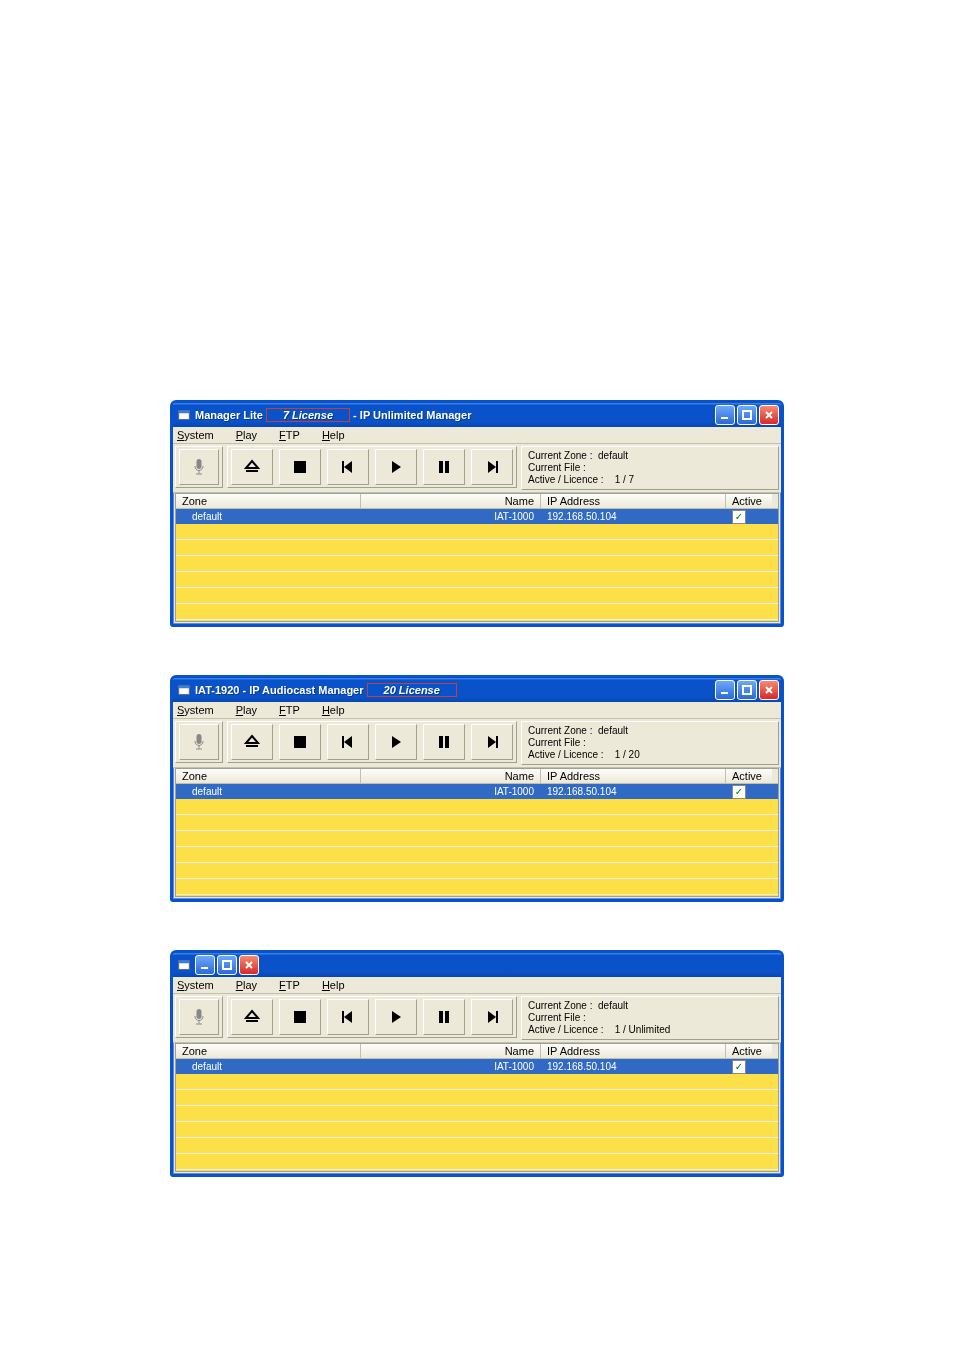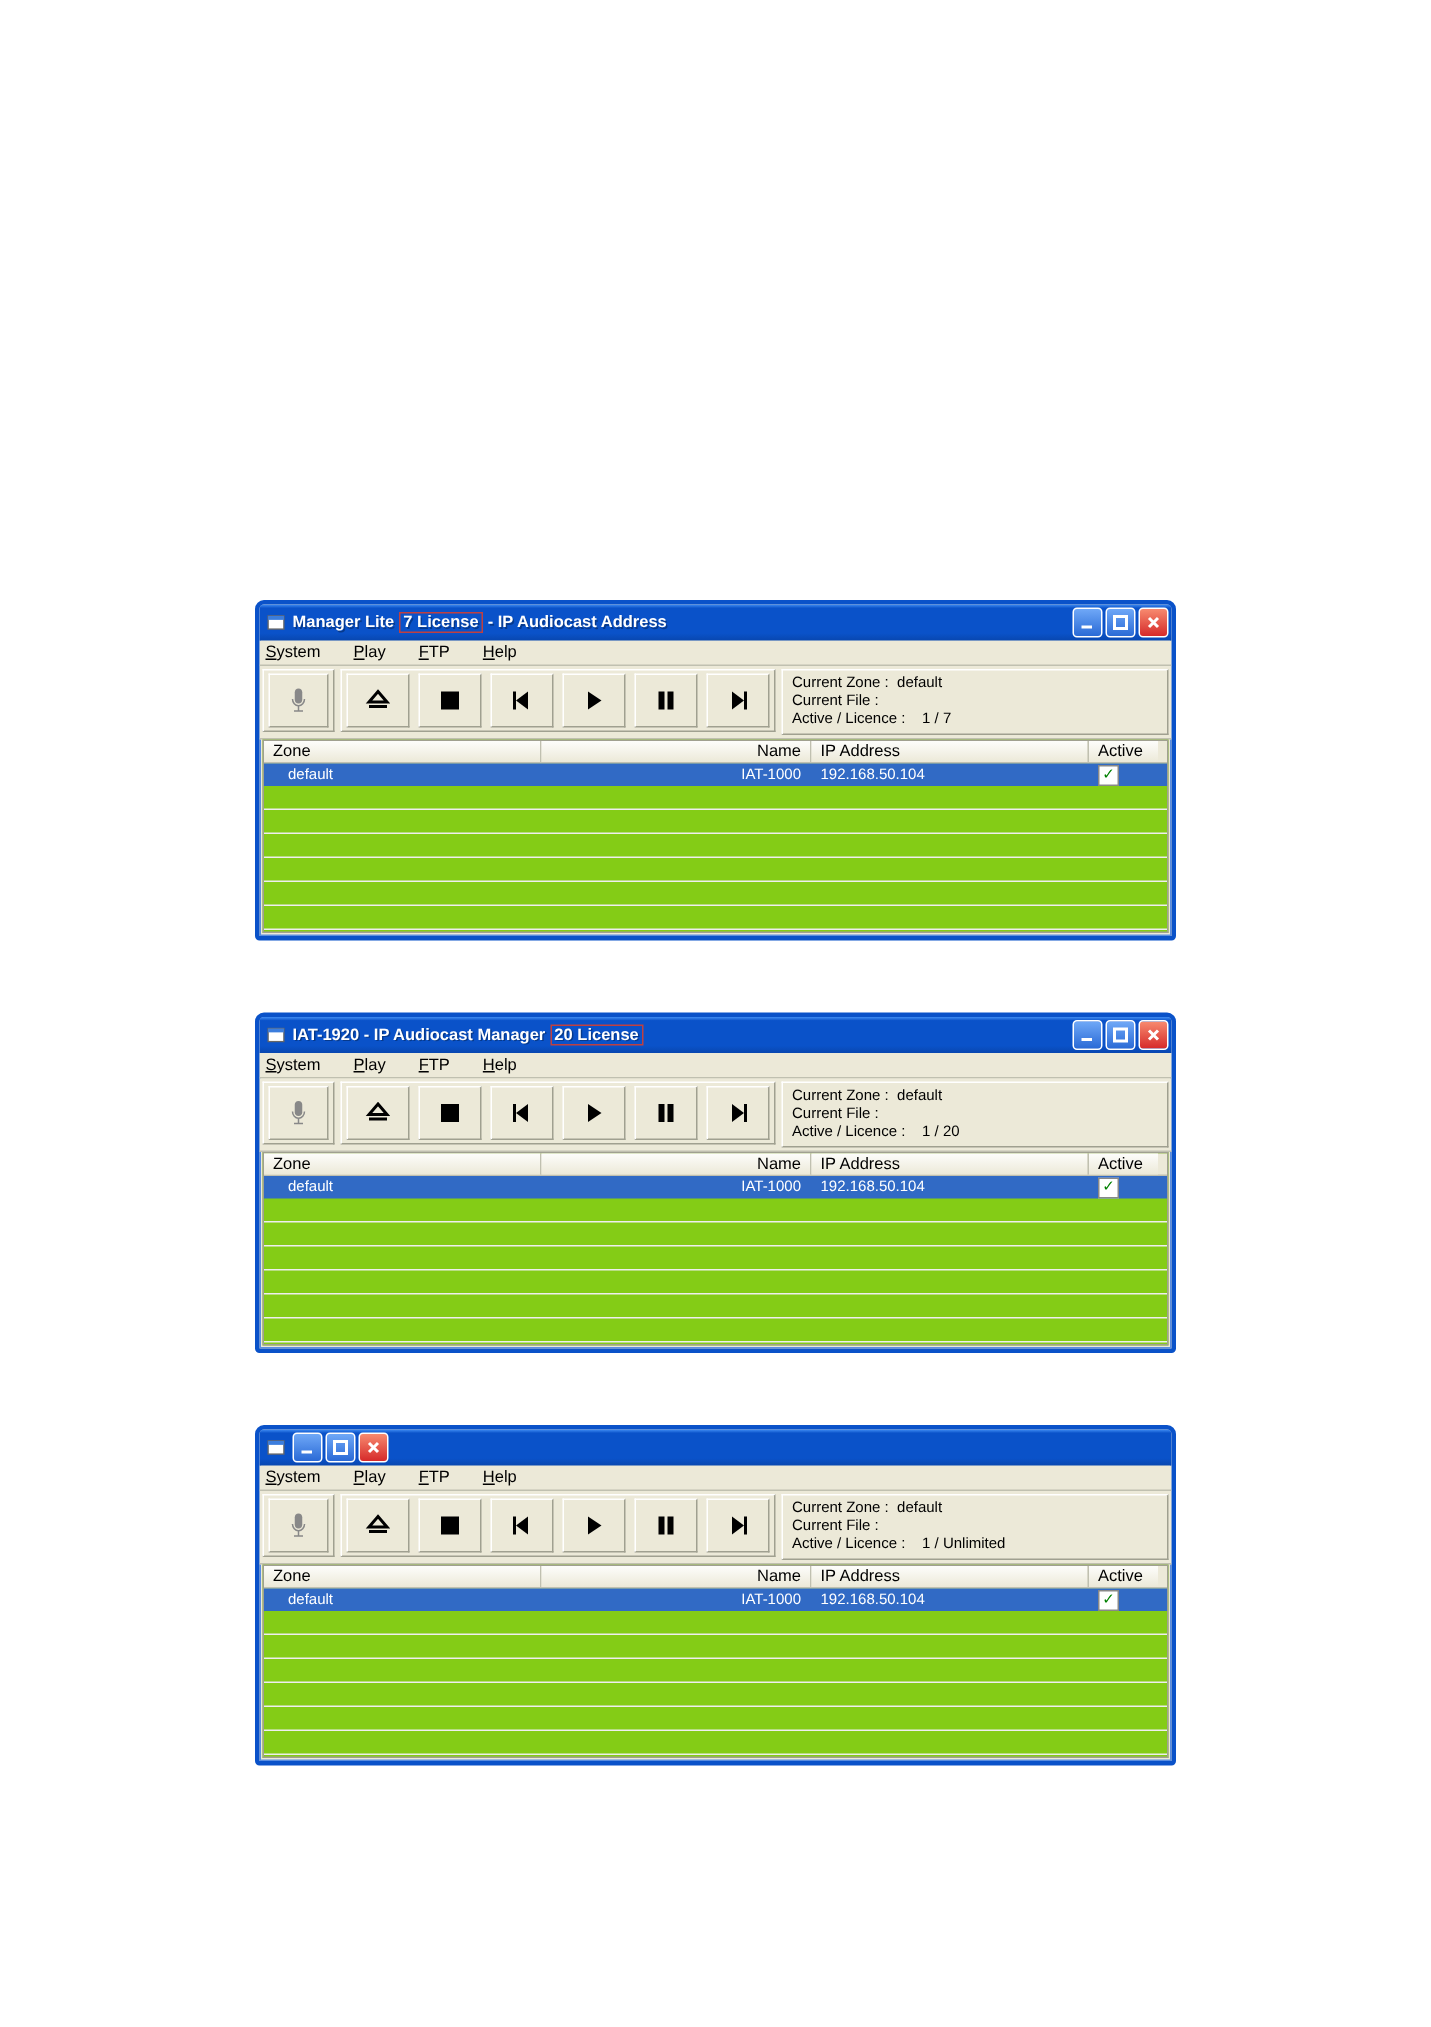--- a/index.html
+++ b/index.html
@@ -41,21 +41,22 @@
   .titlebar .app-icon svg { width:14px; height:14px; display:block; }
   .title-text {
     flex: 1;
     white-space: nowrap;
     font-size: 11px;
     text-shadow: 1px 1px 0 rgba(0,0,0,0.3);
   }
   .title-text .pre, .title-text .post { }
   .title-text .boxed {
     border: 1px solid #c04040;
-    padding: 0 2px;
+    padding: 0 16px;
+    font-style: italic;
   }
   .winbtns {
     display: flex;
     gap: 2px;
   }
   .winbtn {
     width: 20px;
     height: 20px;
     border-radius: 3px;
     border: 1px solid #fff;
@@ -123,21 +124,21 @@
     border-top: 1px solid #fff;
     border-right: 1px solid #a0a090;
     border-bottom: 1px solid #a0a090;
     margin: 2px;
     padding: 3px 6px;
     font-size: 10px;
     line-height: 12px;
     color: #000;
   }
   .table-wrap {
-    background: #84cc16;
+    background: #fde047;
     margin: 0 2px 2px 2px;
     border: 1px solid #a0a090;
   }
   .thead {
     display: flex;
     background: #ece9d8;
     border-bottom: 1px solid #c0c0b0;
     font-size: 11px;
   }
   .th {
@@ -199,21 +200,21 @@
 
   <div class="window">
     <div class="titlebar">
       <span class="app-icon">
         <svg viewBox="0 0 16 16">
             <rect x="2" y="3" width="12" height="10" fill="#fff" stroke="#666"></rect>
             <rect x="2" y="3" width="12" height="3" fill="#3b7ddd"></rect>
           </svg>
       </span>
       <span class="title-text">
-        <span class="pre">Manager Lite </span><span class="boxed">7 License</span><span class="post"> - IP Audiocast Address</span>
+        <span class="pre">Manager Lite </span><span class="boxed">7 License</span><span class="post"> - IP Unlimited Manager</span>
       </span>
       <div class="winbtns">
         <div class="winbtn min">
             <svg viewBox="0 0 12 12">
               <rect x="2" y="8" width="7" height="2" fill="#fff"></rect>
             </svg>
           </div>
         <div class="winbtn max">
             <svg viewBox="0 0 12 12">
               <rect x="2" y="2" width="8" height="8" fill="none" stroke="#fff" stroke-width="2"></rect>

